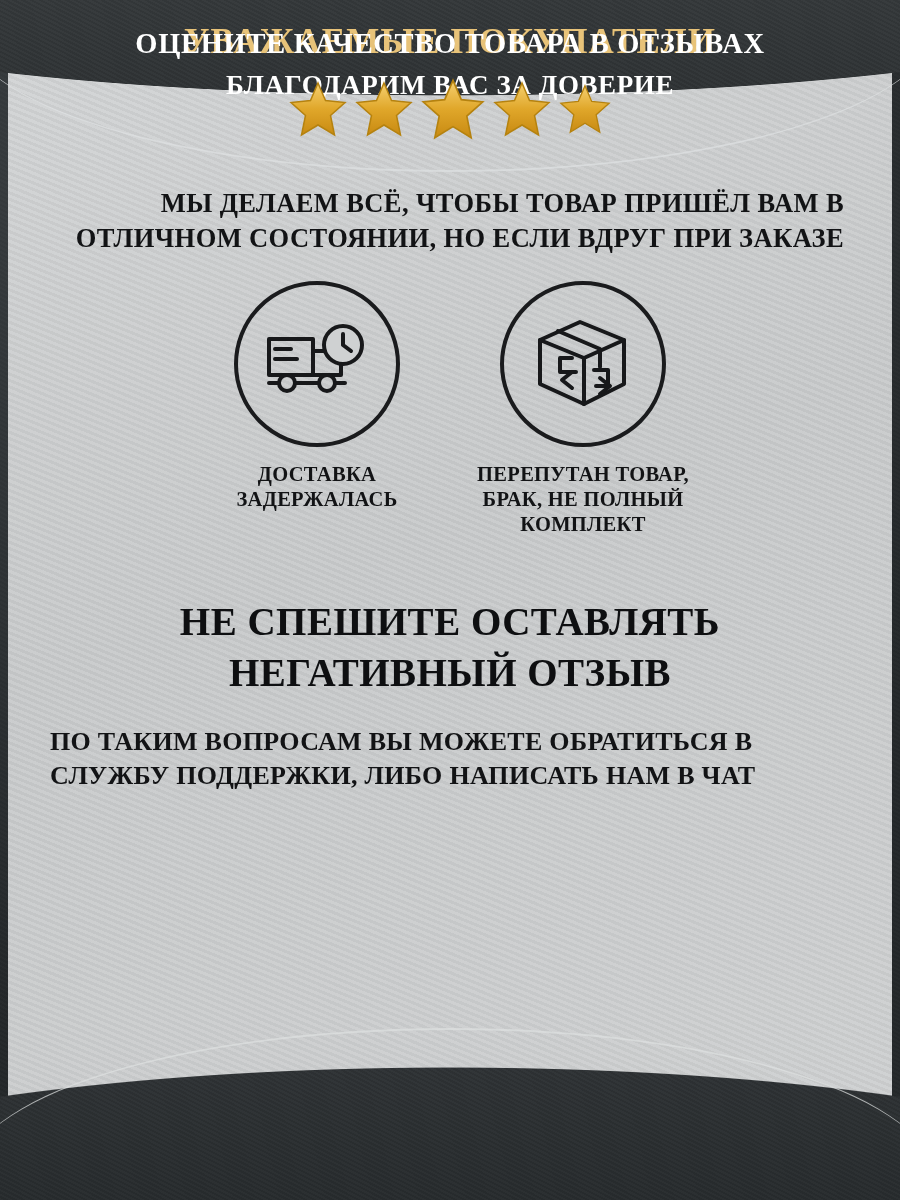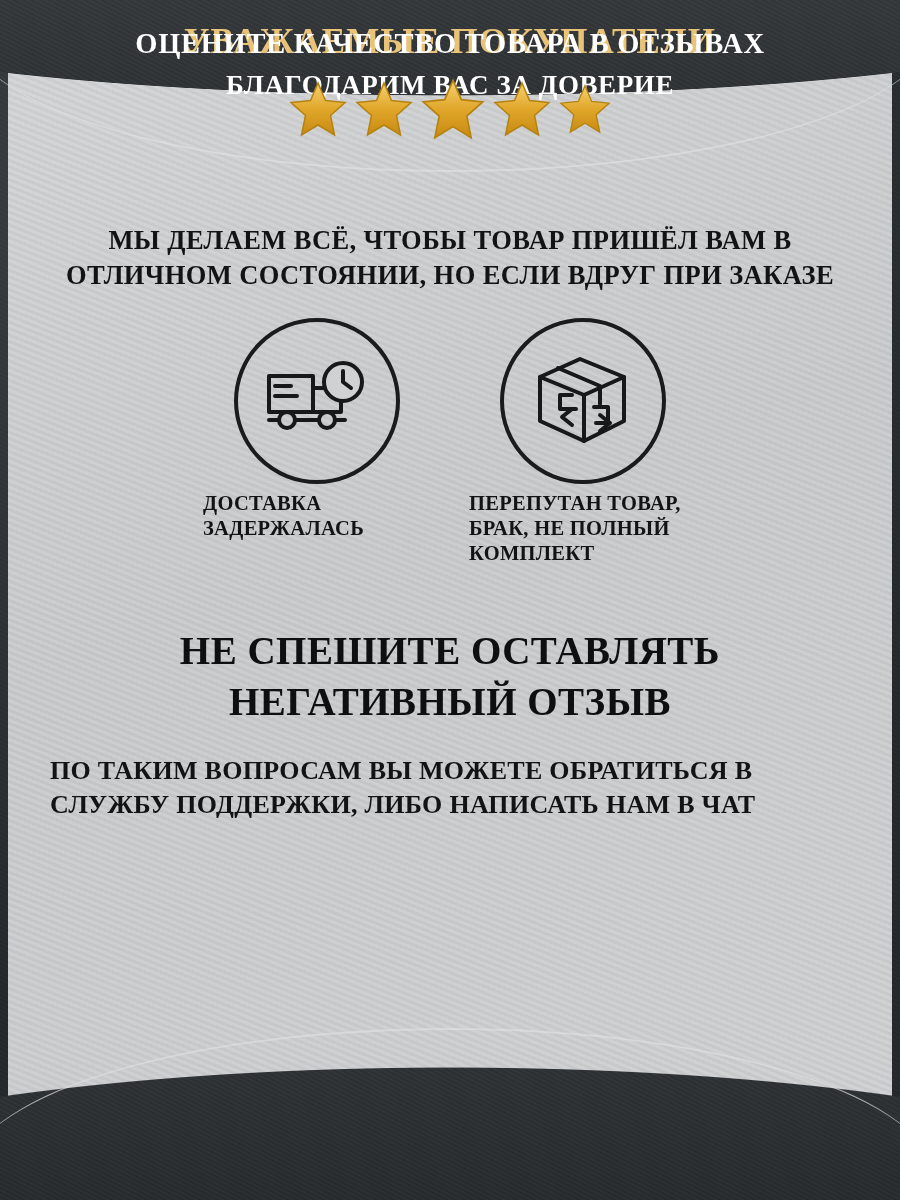--- a/index.html
+++ b/index.html
@@ -109,28 +109,27 @@
   
   .content {
     position: absolute;
     z-index: 4;
     left: 8px;
     right: 8px;
     top: 186px;
   }
 
   .lede {
-    text-align: center;
+    text-align: right;
     font-weight: bold;
     font-size: 26.5px;
     line-height: 1.31;
     color: #121315;
     letter-spacing: 0.4px;
     padding: 0 48px;
-    margin-top: 37px;
   }
 
   .icons-row {
     display: flex;
     justify-content: center;
     align-items: flex-start;
     gap: 38px;
     margin-top: 26px;
     padding: 0 38px;
   }
@@ -144,21 +143,22 @@
     width: 158px;
     height: 158px;
     border-radius: 50%;
     border: 4px solid #1a1b1d;
     display: flex;
     align-items: center;
     justify-content: center;
     background: transparent;
   }
   .icon-caption {
-    margin-top: 7px;
+    margin-top: 15px;
+    text-align: center;
     font-weight: bold;
     font-size: 20.5px;
     line-height: 1.22;
     color: #121315;
     letter-spacing: 0.3px;
   }
 
   .headline {
     margin-top: 60px;
     text-align: center;

